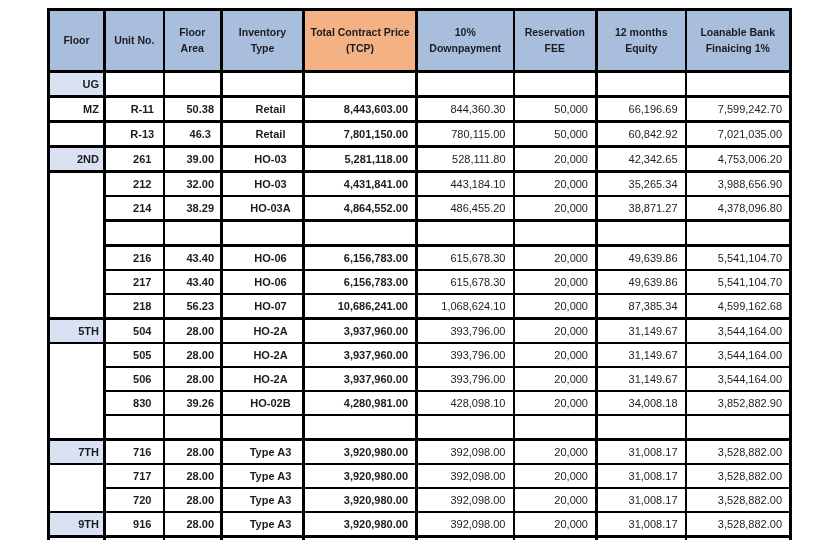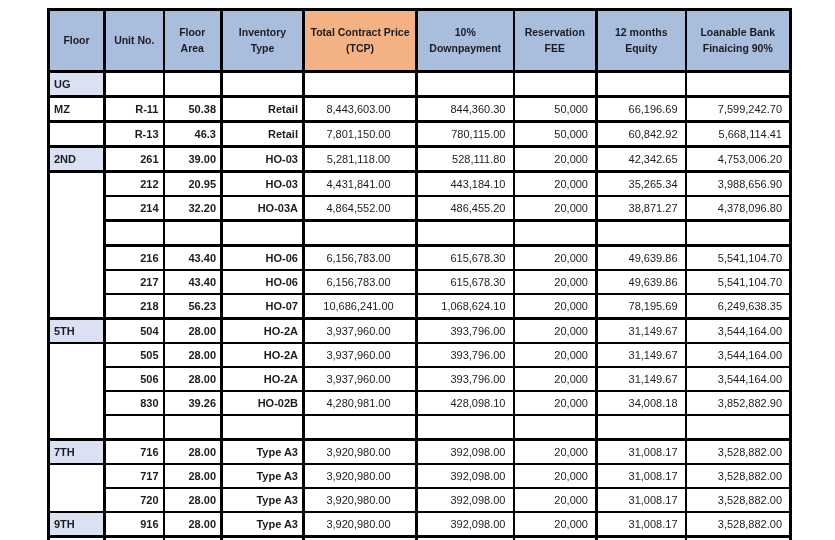--- a/index.html
+++ b/index.html
@@ -43,23 +43,23 @@
     white-space:pre-line;
     border-bottom-width:3px;
   }
   th.hl{background:var(--tcp-orange);}
   td{
     height:22px;font-size:11px;line-height:1;
     vertical-align:middle;white-space:nowrap;
     padding:0 4px;background:#ffffff;
   }
   
-  td.col-floor{text-align:left;font-weight:bold;}
-  td.col-unit,td.col-area,td.col-type{text-align:right;font-weight:bold;padding-left:20px;}
-  td.col-tcp{text-align:center;font-weight:normal;padding-right:7px;}
+  td.col-floor{text-align:right;font-weight:bold;}
+  td.col-unit,td.col-area,td.col-type{text-align:center;font-weight:bold;padding-left:20px;}
+  td.col-tcp{text-align:right;font-weight:bold;padding-right:7px;}
   td.col-downpayment,td.col-fee,td.col-equity,td.col-loanable{text-align:right;padding-right:7px;}
   td.shaded{background:var(--floor-shade);}
   
   th.col-floor,td.col-floor{border-right-width:3px;}
   th.col-type,td.col-type{border-left-width:3px;border-right-width:3px;}
   th.col-tcp,td.col-tcp{border-right-width:3px;}
   th.col-equity,td.col-equity{border-left-width:3px;}
   
   tr.thick-top td{border-top-width:3px;}
 </style>
@@ -89,21 +89,21 @@
 Type</th>
           <th class="col-tcp hl">Total Contract Price
 (TCP)</th>
           <th class="col-downpayment">10%
 Downpayment</th>
           <th class="col-fee">Reservation
 FEE</th>
           <th class="col-equity">12 months
 Equity</th>
           <th class="col-loanable">Loanable Bank
-Finaicing 90%</th>
+Finaicing 1%</th>
         </tr>
       </thead>
     <tbody>
         <tr class="thick-top">
           <td class="col-floor shaded" rowspan="1">UG</td>
           <td class="col-unit"></td>
           <td class="col-area"></td>
           <td class="col-type"></td>
           <td class="col-tcp"></td>
           <td class="col-downpayment"></td>
@@ -124,47 +124,47 @@
         </tr>
         <tr class="thick-top">
           <td class="col-floor" rowspan="1"></td>
           <td class="col-unit">R-13</td>
           <td class="col-area">46.3</td>
           <td class="col-type">Retail</td>
           <td class="col-tcp">7,801,150.00</td>
           <td class="col-downpayment">780,115.00</td>
           <td class="col-fee">50,000</td>
           <td class="col-equity">60,842.92</td>
-          <td class="col-loanable">5,668,114.41</td>
+          <td class="col-loanable">7,021,035.00</td>
         </tr>
         <tr class="thick-top">
           <td class="col-floor shaded" rowspan="1">2ND</td>
           <td class="col-unit">261</td>
           <td class="col-area">39.00</td>
           <td class="col-type">HO-03</td>
           <td class="col-tcp">5,281,118.00</td>
           <td class="col-downpayment">528,111.80</td>
           <td class="col-fee">20,000</td>
           <td class="col-equity">42,342.65</td>
           <td class="col-loanable">4,753,006.20</td>
         </tr>
         <tr class="thick-top">
           <td class="col-floor" rowspan="6"></td>
           <td class="col-unit">212</td>
-          <td class="col-area">20.95</td>
+          <td class="col-area">32.00</td>
           <td class="col-type">HO-03</td>
           <td class="col-tcp">4,431,841.00</td>
           <td class="col-downpayment">443,184.10</td>
           <td class="col-fee">20,000</td>
           <td class="col-equity">35,265.34</td>
           <td class="col-loanable">3,988,656.90</td>
         </tr>
         <tr>
           <td class="col-unit">214</td>
-          <td class="col-area">32.20</td>
+          <td class="col-area">38.29</td>
           <td class="col-type">HO-03A</td>
           <td class="col-tcp">4,864,552.00</td>
           <td class="col-downpayment">486,455.20</td>
           <td class="col-fee">20,000</td>
           <td class="col-equity">38,871.27</td>
           <td class="col-loanable">4,378,096.80</td>
         </tr>
         <tr class="thick-top">
           <td class="col-unit"></td>
           <td class="col-area"></td>
@@ -195,22 +195,22 @@
           <td class="col-equity">49,639.86</td>
           <td class="col-loanable">5,541,104.70</td>
         </tr>
         <tr>
           <td class="col-unit">218</td>
           <td class="col-area">56.23</td>
           <td class="col-type">HO-07</td>
           <td class="col-tcp">10,686,241.00</td>
           <td class="col-downpayment">1,068,624.10</td>
           <td class="col-fee">20,000</td>
-          <td class="col-equity">78,195.69</td>
-          <td class="col-loanable">6,249,638.35</td>
+          <td class="col-equity">87,385.34</td>
+          <td class="col-loanable">4,599,162.68</td>
         </tr>
         <tr class="thick-top">
           <td class="col-floor shaded" rowspan="1">5TH</td>
           <td class="col-unit">504</td>
           <td class="col-area">28.00</td>
           <td class="col-type">HO-2A</td>
           <td class="col-tcp">3,937,960.00</td>
           <td class="col-downpayment">393,796.00</td>
           <td class="col-fee">20,000</td>
           <td class="col-equity">31,149.67</td>

